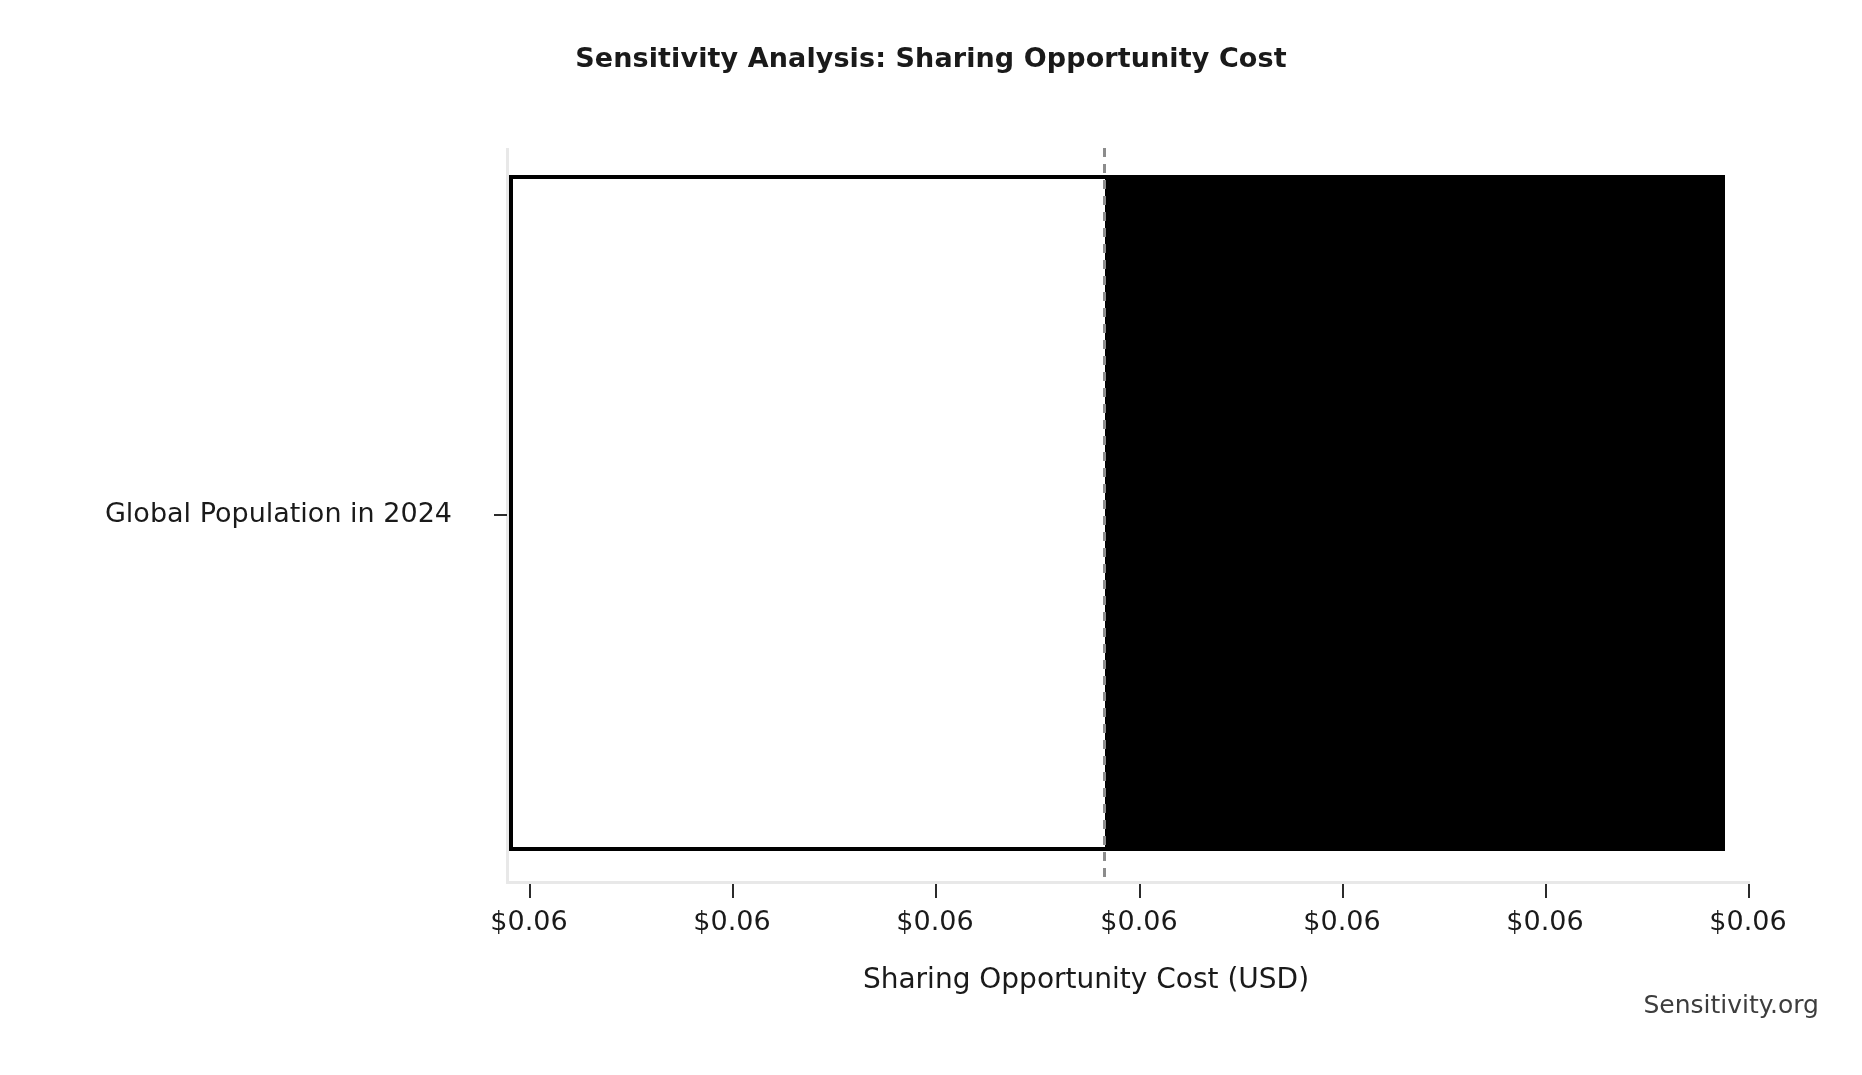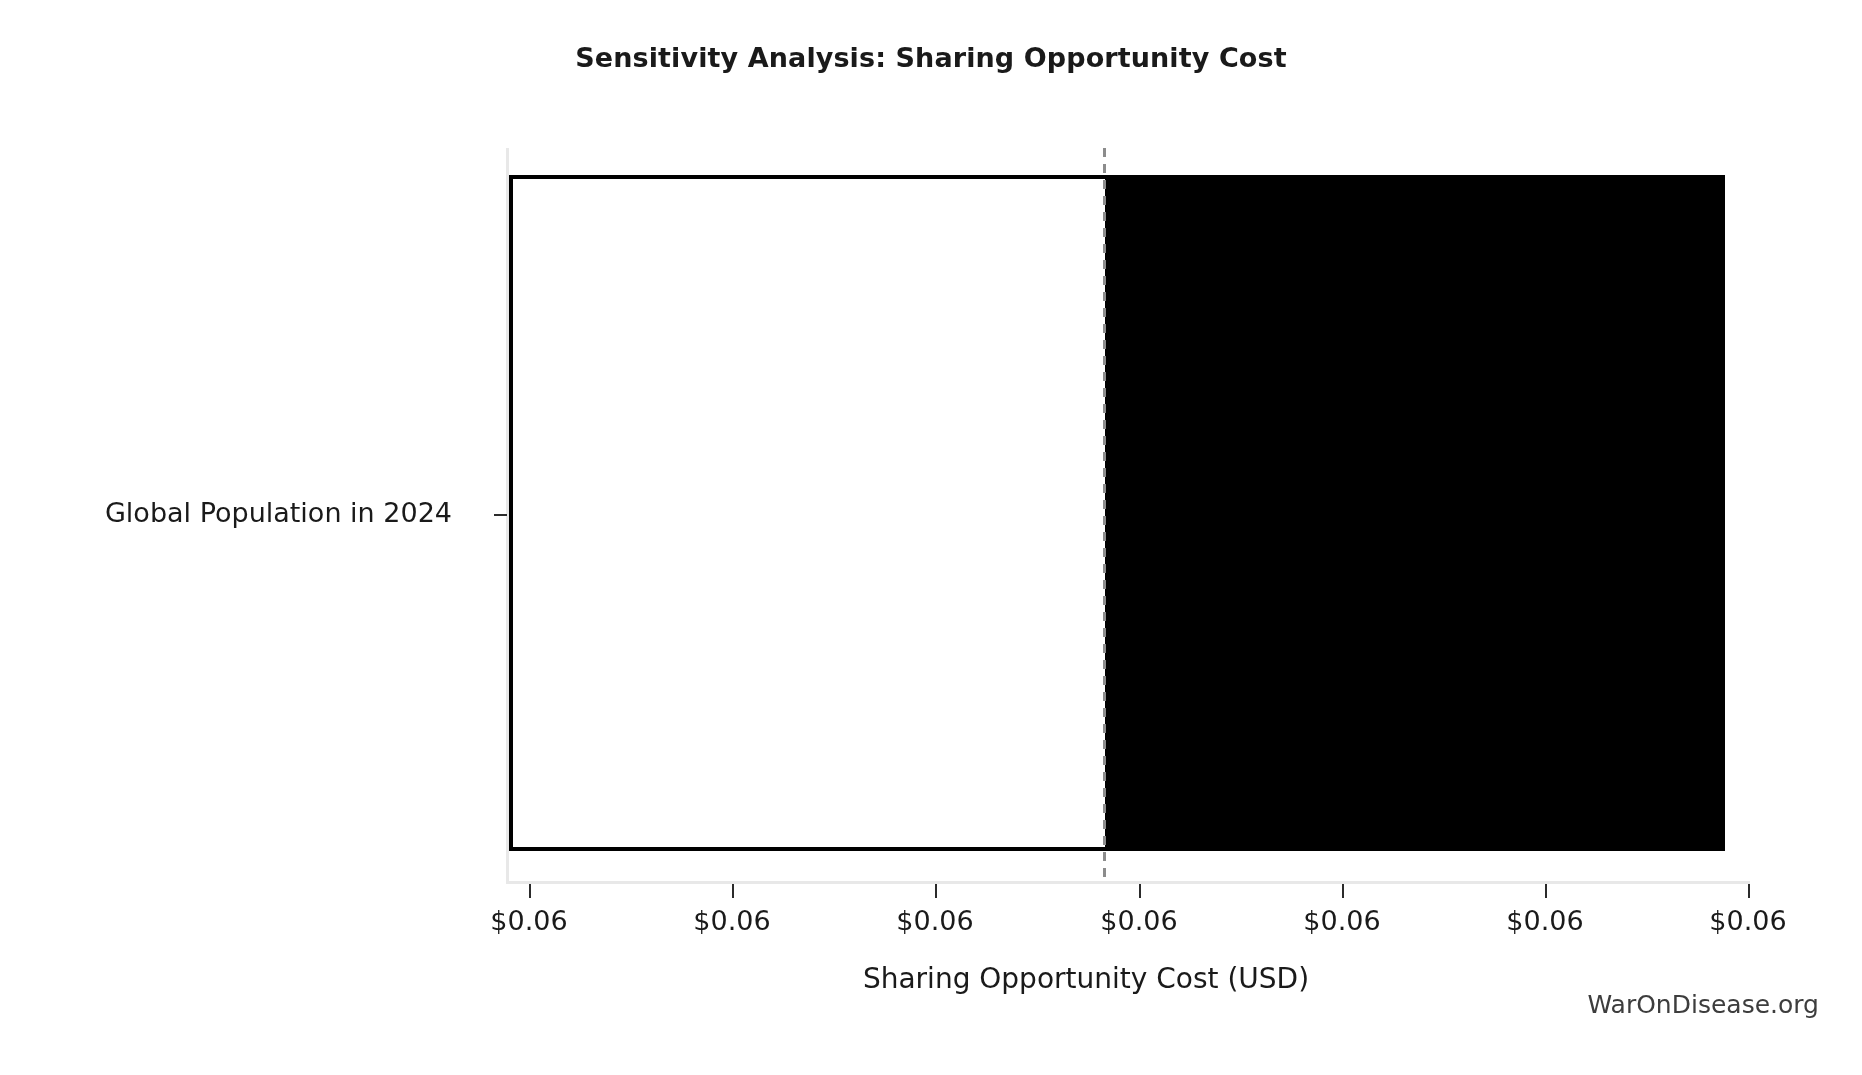--- a/index.html
+++ b/index.html
@@ -198,15 +198,15 @@
     <div class="x-tick-label" style="left:429px">$0.06</div>
     <div class="x-tick-label" style="left:633px">$0.06</div>
     <div class="x-tick-label" style="left:836px">$0.06</div>
     <div class="x-tick-label" style="left:1039px">$0.06</div>
     <div class="x-tick-label" style="left:1242px">$0.06</div>
 
   </div>
 
   <div id="x-axis-title">Sharing Opportunity Cost (USD)</div>
 
-  <div id="watermark">WarOnDisease.org</div>
+  <div id="watermark">Sensitivity.org</div>
 
 </div>
 
 </body></html>

